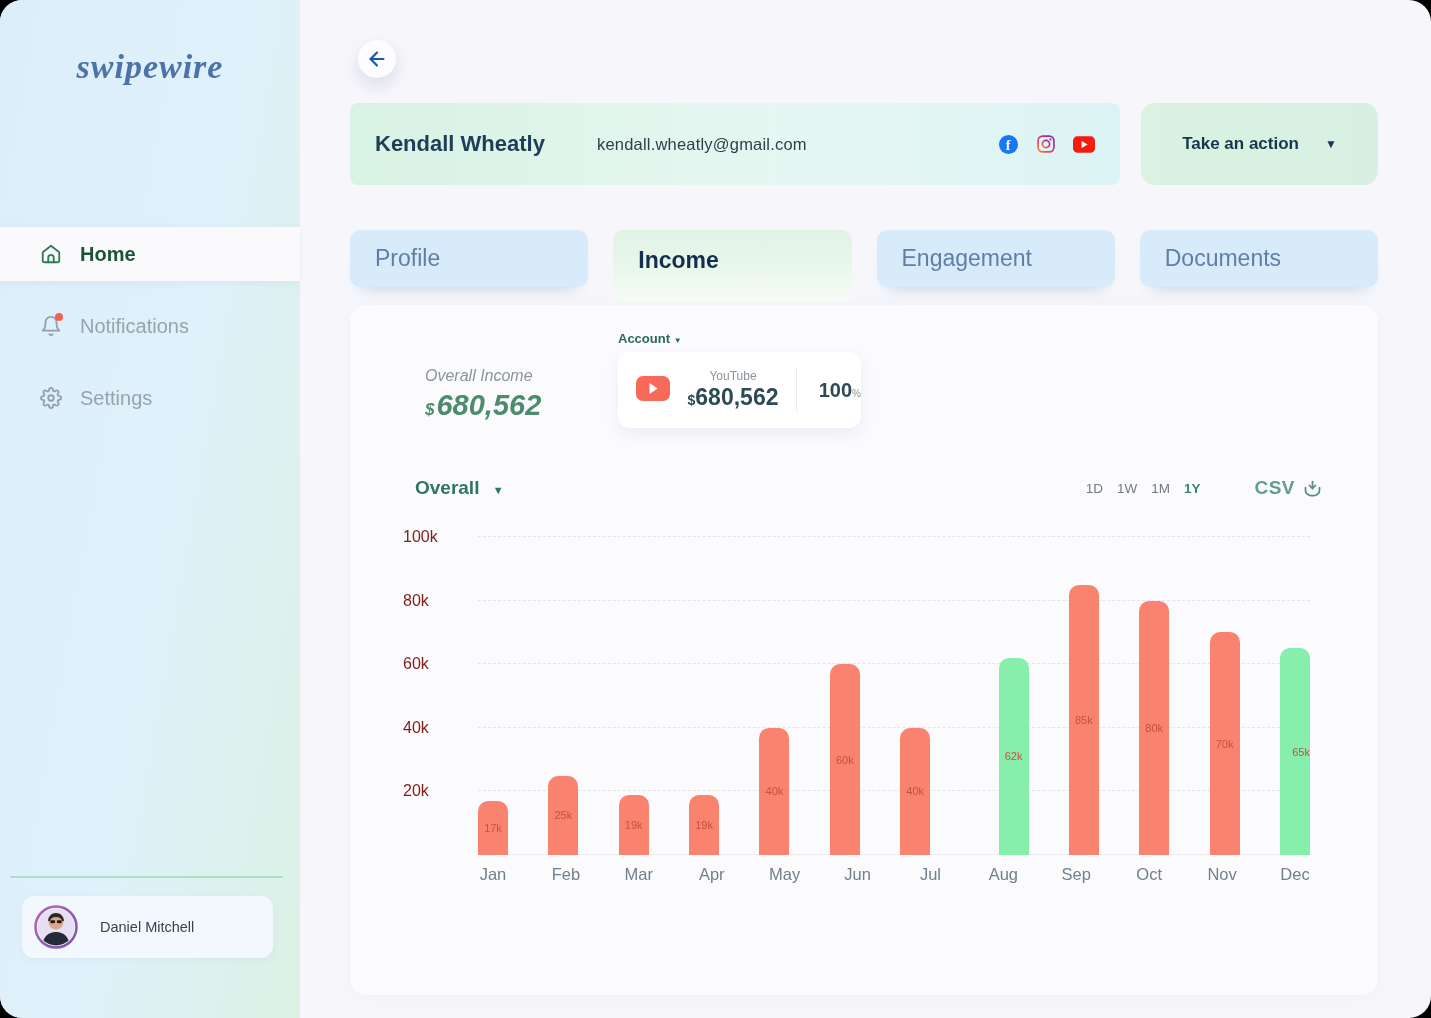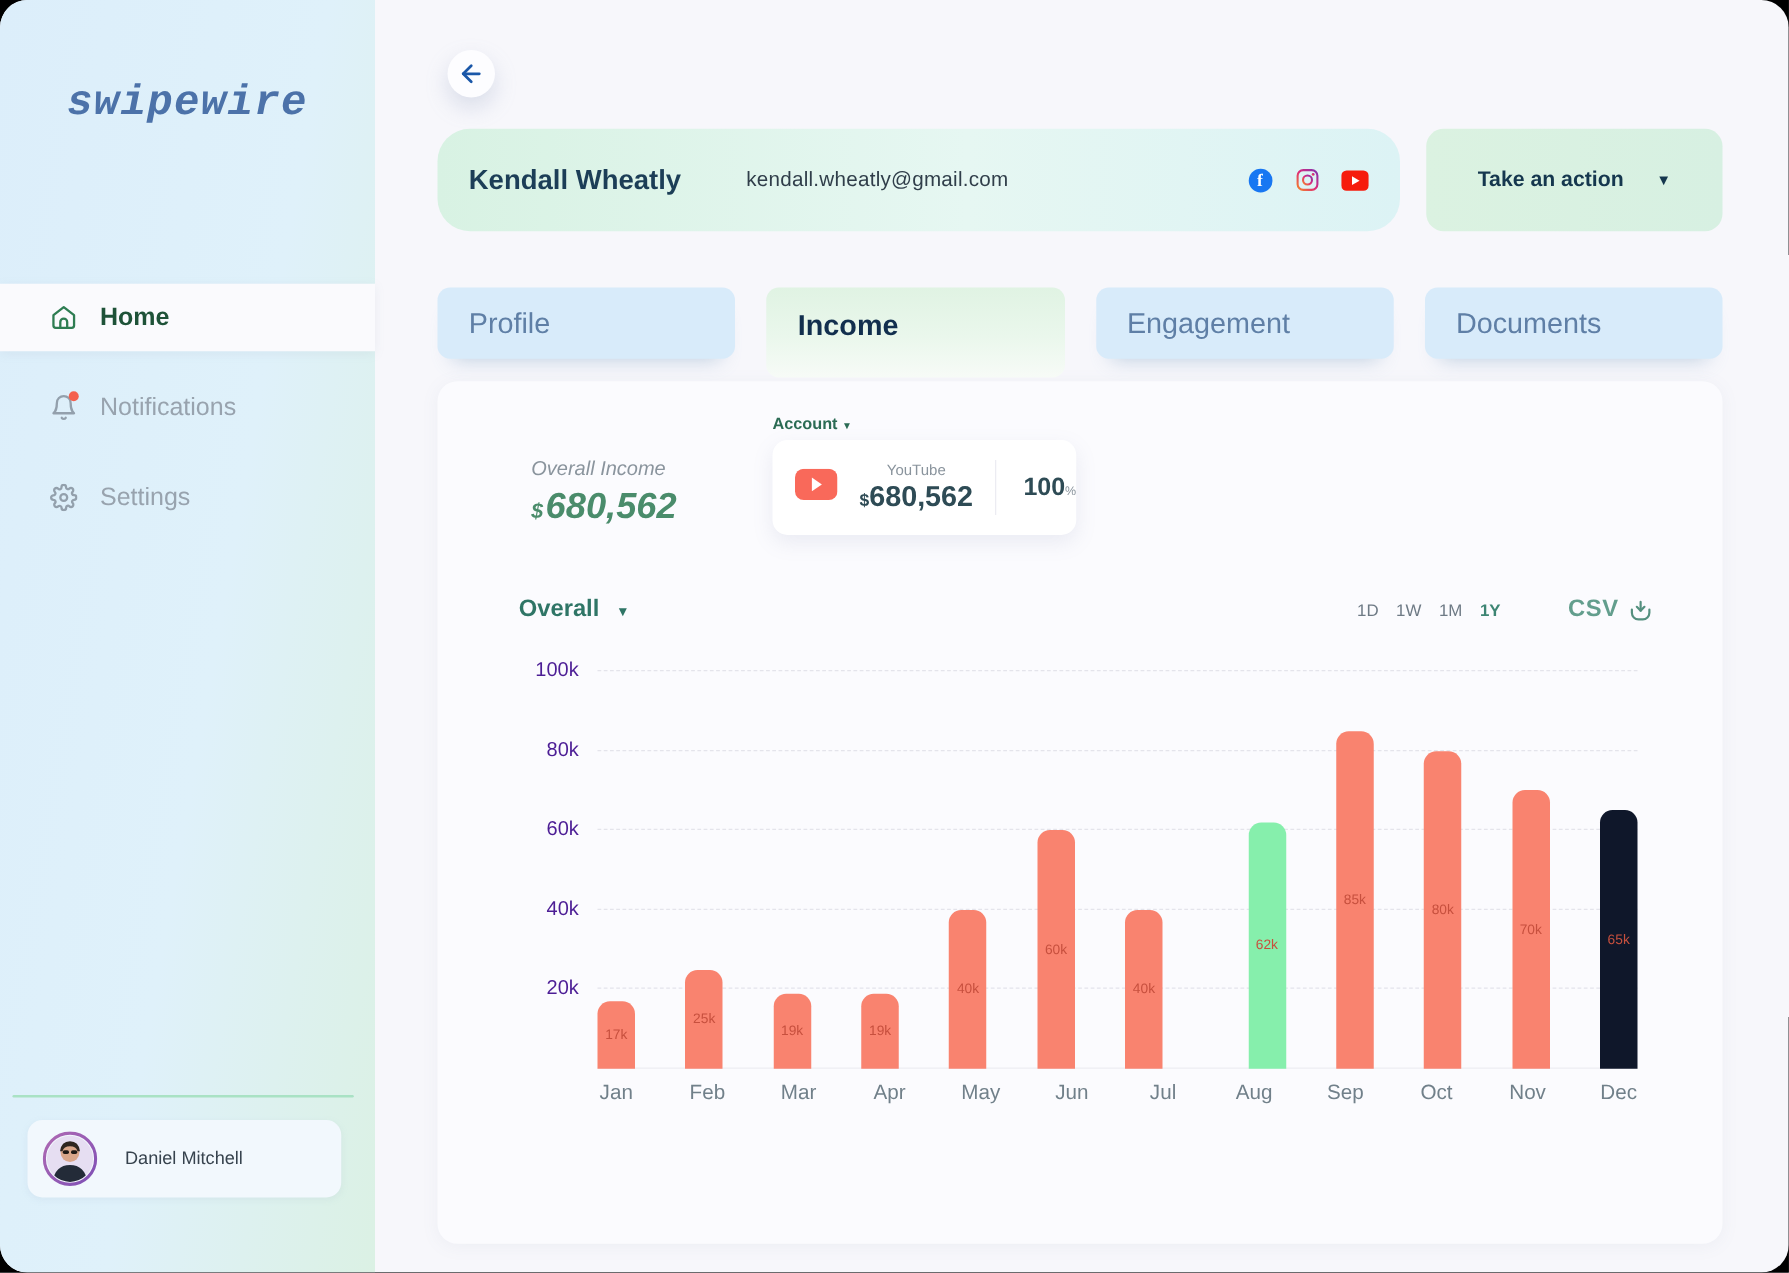--- a/index.html
+++ b/index.html
@@ -11,22 +11,22 @@
   }
 
   
   .sidebar {
     position:absolute; top:0; left:0; bottom:0; width:300px;
     background:linear-gradient(100deg,#DCEEFA 0%,#DFF1FA 55%,#DBF1E4 100%);
     z-index:2;
   }
   .logo {
     position:absolute; top:48px; left:0; right:0; text-align:center;
-    font-family:Liberation Mono, monospace; font-style:italic; font-weight:700;
-    font-size:34px; color:#4C72A9; letter-spacing:1px;margin-top:16px;
+    font-family:Liberation Serif, serif; font-style:italic; font-weight:700;
+    font-size:34px; color:#4C72A9; letter-spacing:1px;
   }
   .nav { position:absolute; top:227px; left:0; right:0; }
   .nav-item {
     display:flex; align-items:center; height:54px; padding-left:40px;
     cursor:pointer; color:#98A3AE; font-size:20px;
   }
   .nav-item + .nav-item { margin-top:18px; }
   .nav-item.active {
     background:#FAFAFD; color:#1E5238; font-weight:700;
     box-shadow:0 2px 8px rgba(130,150,170,0.10);
@@ -46,21 +46,21 @@
 
   
   .main { margin-left:300px; padding:0 53px 0 50px; position:relative; }
   .back-btn {
     margin-top:40px; margin-left:8px; width:38px; height:38px; border-radius:50%;
     background:#FDFDFF; display:flex; align-items:center; justify-content:center;
     box-shadow:0 8px 18px rgba(140,155,190,0.28); cursor:pointer; border:none;
   }
   .header-row { display:flex; gap:21px; margin-top:25px; }
   .profile-card {
-    flex:1; height:82px; border-radius:26px; display:flex; align-items:center;
+    flex:1; height:82px; border-radius:8px; display:flex; align-items:center;
     background:linear-gradient(90deg,#D8F2E3 0%,#E6F7F2 55%,#DCF3F5 100%);
     padding:12px 25px;
   }
   .profile-name { font-size:22px; font-weight:700; color:#1C3E57; min-width:222px; }
   .profile-email { font-size:16.5px; color:#303E4A; letter-spacing:.2px; }
   .socials { margin-left:auto; display:flex; align-items:center; gap:16px; }
   .social { width:22px; height:22px; display:flex; align-items:center; justify-content:center; cursor:pointer; }
   .fb-circle {
     width:19px; height:19px; border-radius:50%; background:#1877F2; color:#fff;
     font-weight:700; font-size:14px; display:flex; align-items:flex-end; justify-content:center;
@@ -134,22 +134,22 @@
 
   
   .chart-wrap { position:absolute; top:232px; left:128px; right:68px; }
   .plot { position:relative; height:318px; }
   .gridline {
     position:absolute; left:0; right:0; height:0;
     border-top:1px dashed #E4E4EB;
   }
   .baseline { position:absolute; left:0; right:0; bottom:0; border-top:1px solid #EDEDF2; }
   .ytick {
-    position:absolute; left:-75px; width:60px; text-align:right;
-    font-size:16px; color:#4c1d95; transform:translateY(50%);
+    position:absolute; left:-75px; width:60px; 
+    font-size:16px; color:#7f1d1d; transform:translateY(50%);
   }
   .bars-row {
     position:absolute; left:0; right:0; bottom:0; height:318px;
     display:flex; justify-content:space-between; align-items:flex-end;
   }
   .bar {
     width:30px; border-radius:10px 10px 0 0; background:#F9836F;
     display:flex; align-items:center; justify-content:center;
   }
   .bar-label { font-size:11px; color:#C7503E; }
@@ -379,21 +379,21 @@
               </div>
               <div class="bar" style="height: 85%; background: rgb(249, 131, 111);">
                 <span class="bar-label" style="color: rgb(199, 80, 62);">85k</span>
               </div>
               <div class="bar" style="height: 80%; background: rgb(249, 131, 111);">
                 <span class="bar-label" style="color: rgb(199, 80, 62);">80k</span>
               </div>
               <div class="bar" style="height: 70%; background: rgb(249, 131, 111);">
                 <span class="bar-label" style="color: rgb(199, 80, 62);">70k</span>
               </div>
-              <div class="bar" style="height: 65%; background: #0f172a;">
+              <div class="bar" style="height: 65%; background: #86efac; justify-content: flex-end;">
                 <span class="bar-label" style="color: rgb(199, 80, 62);">65k</span>
               </div>
             </div>
           </div>
         <div class="xlabels-row" id="xlabels">
             <div class="xlabel">Jan</div>
             <div class="xlabel">Feb</div>
             <div class="xlabel">Mar</div>
             <div class="xlabel">Apr</div>
             <div class="xlabel">May</div>

